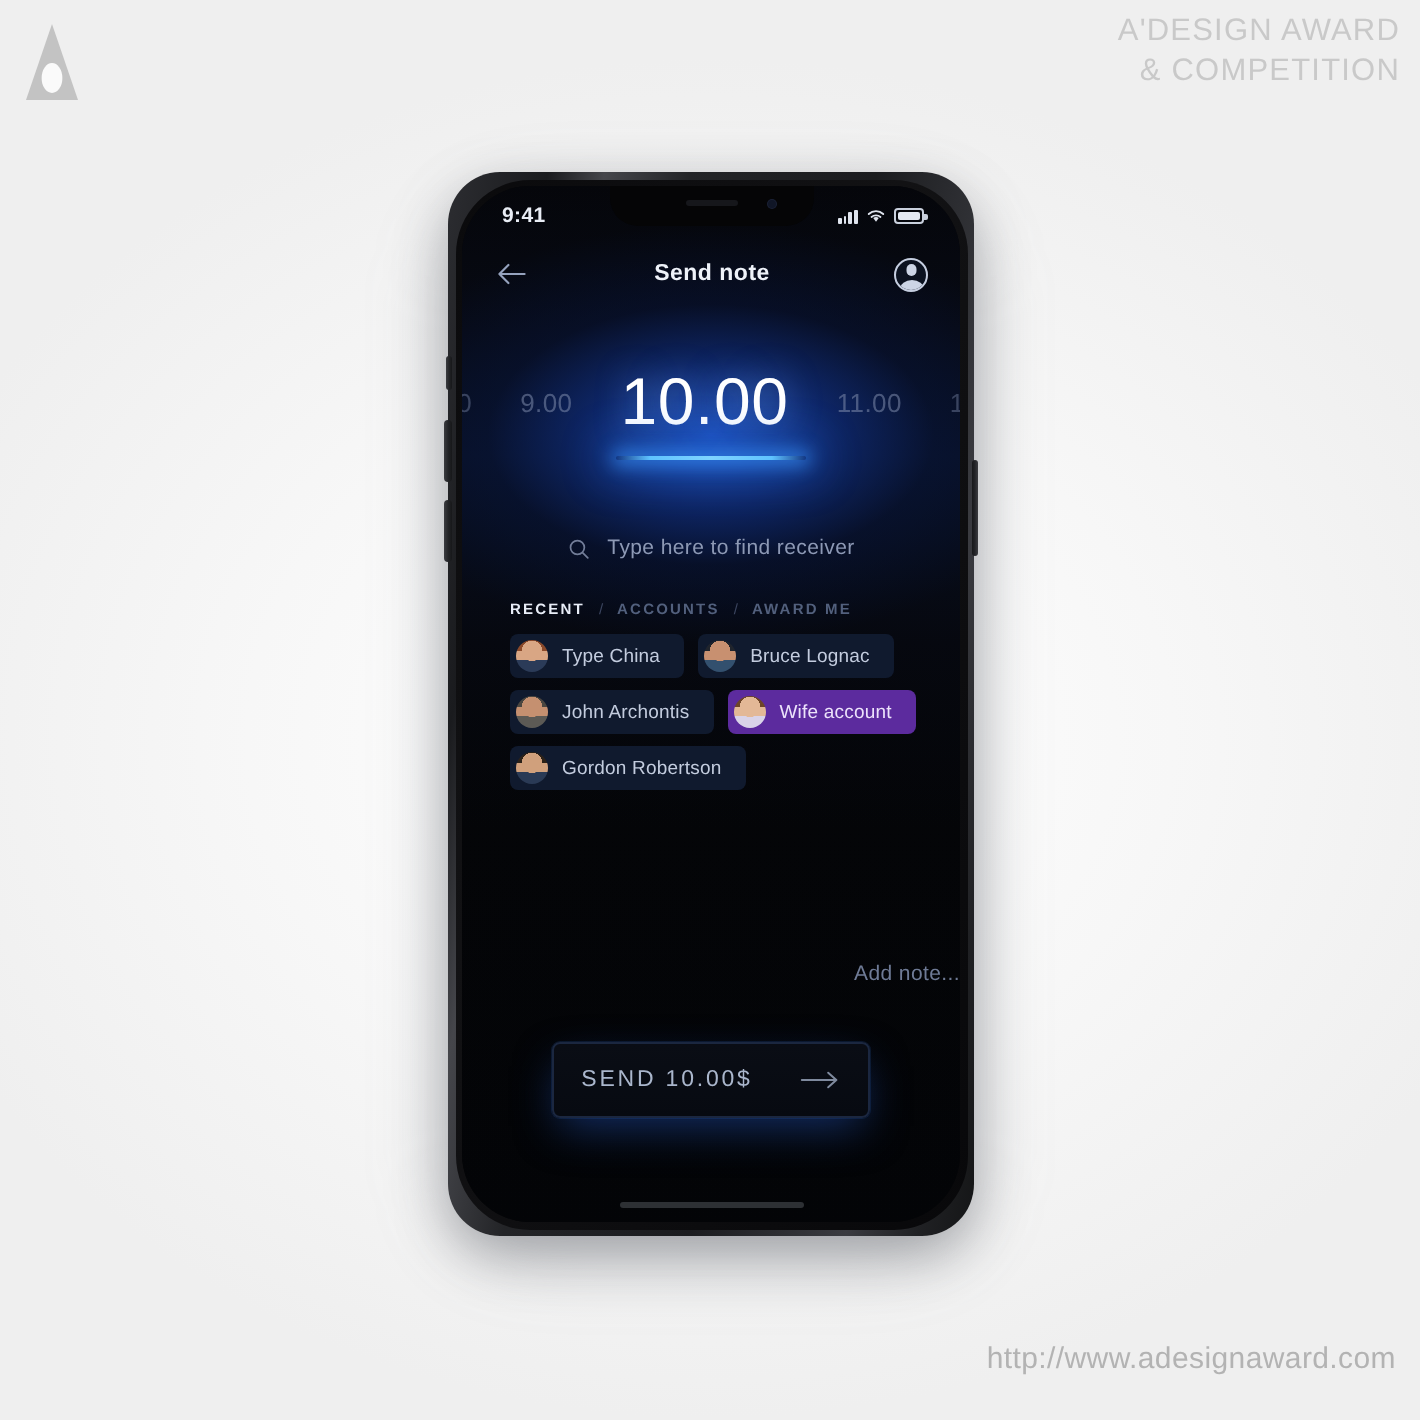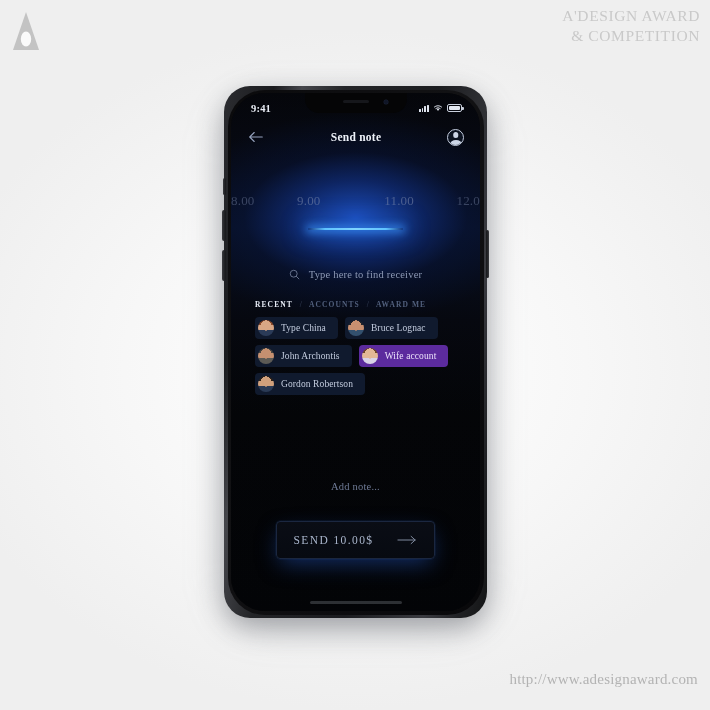--- a/index.html
+++ b/index.html
@@ -8,21 +8,20 @@
     width:710px; height:710px;
     font-family:"Liberation Sans", sans-serif;
     background:#fafafa;
     overflow:hidden;
   }
   #stage {
     position:relative;
     width:710px; height:710px;
     background:
       radial-gradient(ellipse 420px 340px at 50% 52%, #ffffff 0%, #f7f7f7 55%, #efefef 100%);
-    font-family: Liberation Serif, serif;
   }
 
   
   .award-logo {
     position:absolute; left:6px; top:8px;
     width:40px; height:46px;
   }
   .award-title {
     position:absolute; right:10px; top:6px;
     text-align:right;
@@ -270,21 +269,21 @@
   }
   .chip-ava .f {
     position:absolute; inset:0;
     background:radial-gradient(circle at 50% 34%, var(--sk) 0 38%, transparent 39%),
                linear-gradient(180deg,var(--hr) 0 34%, var(--sk) 34% 64%, var(--cl) 64% 100%);
   }
 
   
   .add-note {
     position:absolute; left:0; right:0; top:388px;
-    text-align:center;
+    text-align:right;
     color:#6f7b96; font-size:10.5px; letter-spacing:0.2px;
     z-index:7; cursor:text;
   }
 
   
   .send-wrap {
     position:absolute; left:0; right:0; top:428px;
     display:flex; justify-content:center;
     z-index:7;
     text-align:center;
@@ -376,20 +375,21 @@
             <div class="appbar-title">Send note</div>
             <div class="avatar-btn"></div>
           </div>
 
           <div class="amount-zone">
             <div class="amount-row">
               <span class="amt edge">8.00</span>
               <span class="gap-a"></span>
               <span class="amt far">9.00</span>
               <span class="gap-b"></span>
+              <span class="amt-sel">10.00</span>
               <span class="gap-c"></span>
               <span class="amt far">11.00</span>
               <span class="gap-d"></span>
               <span class="amt edge">12.0</span>
             </div>
             <div class="amount-underline-wrap">
               <div class="amount-underline"></div>
             </div>
           </div>
 

